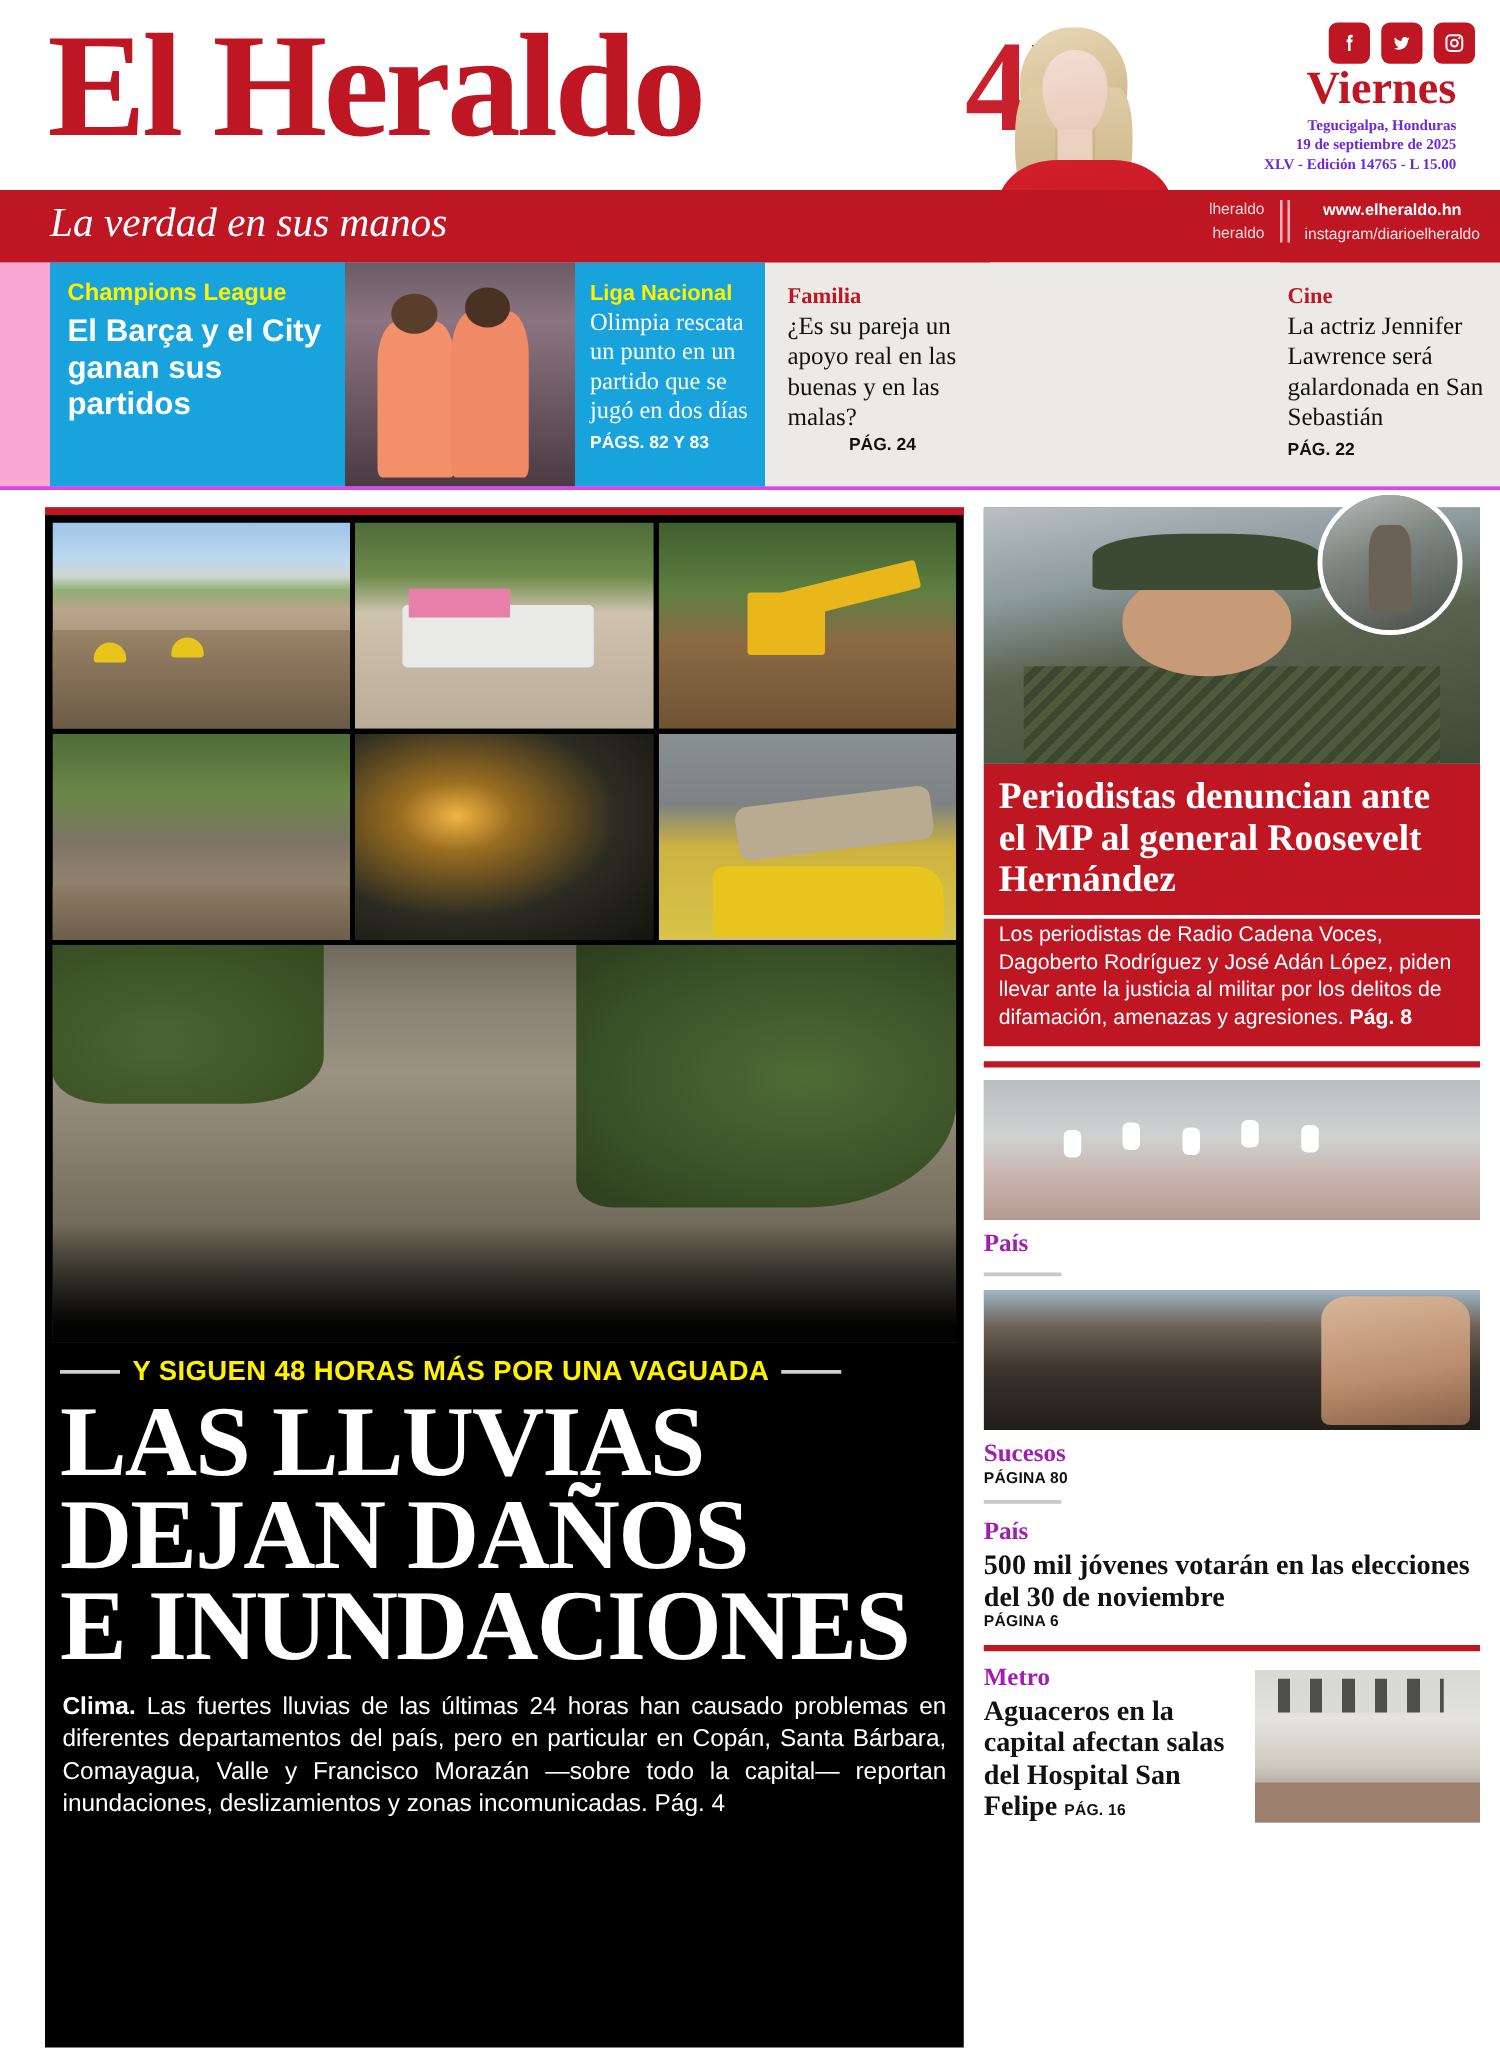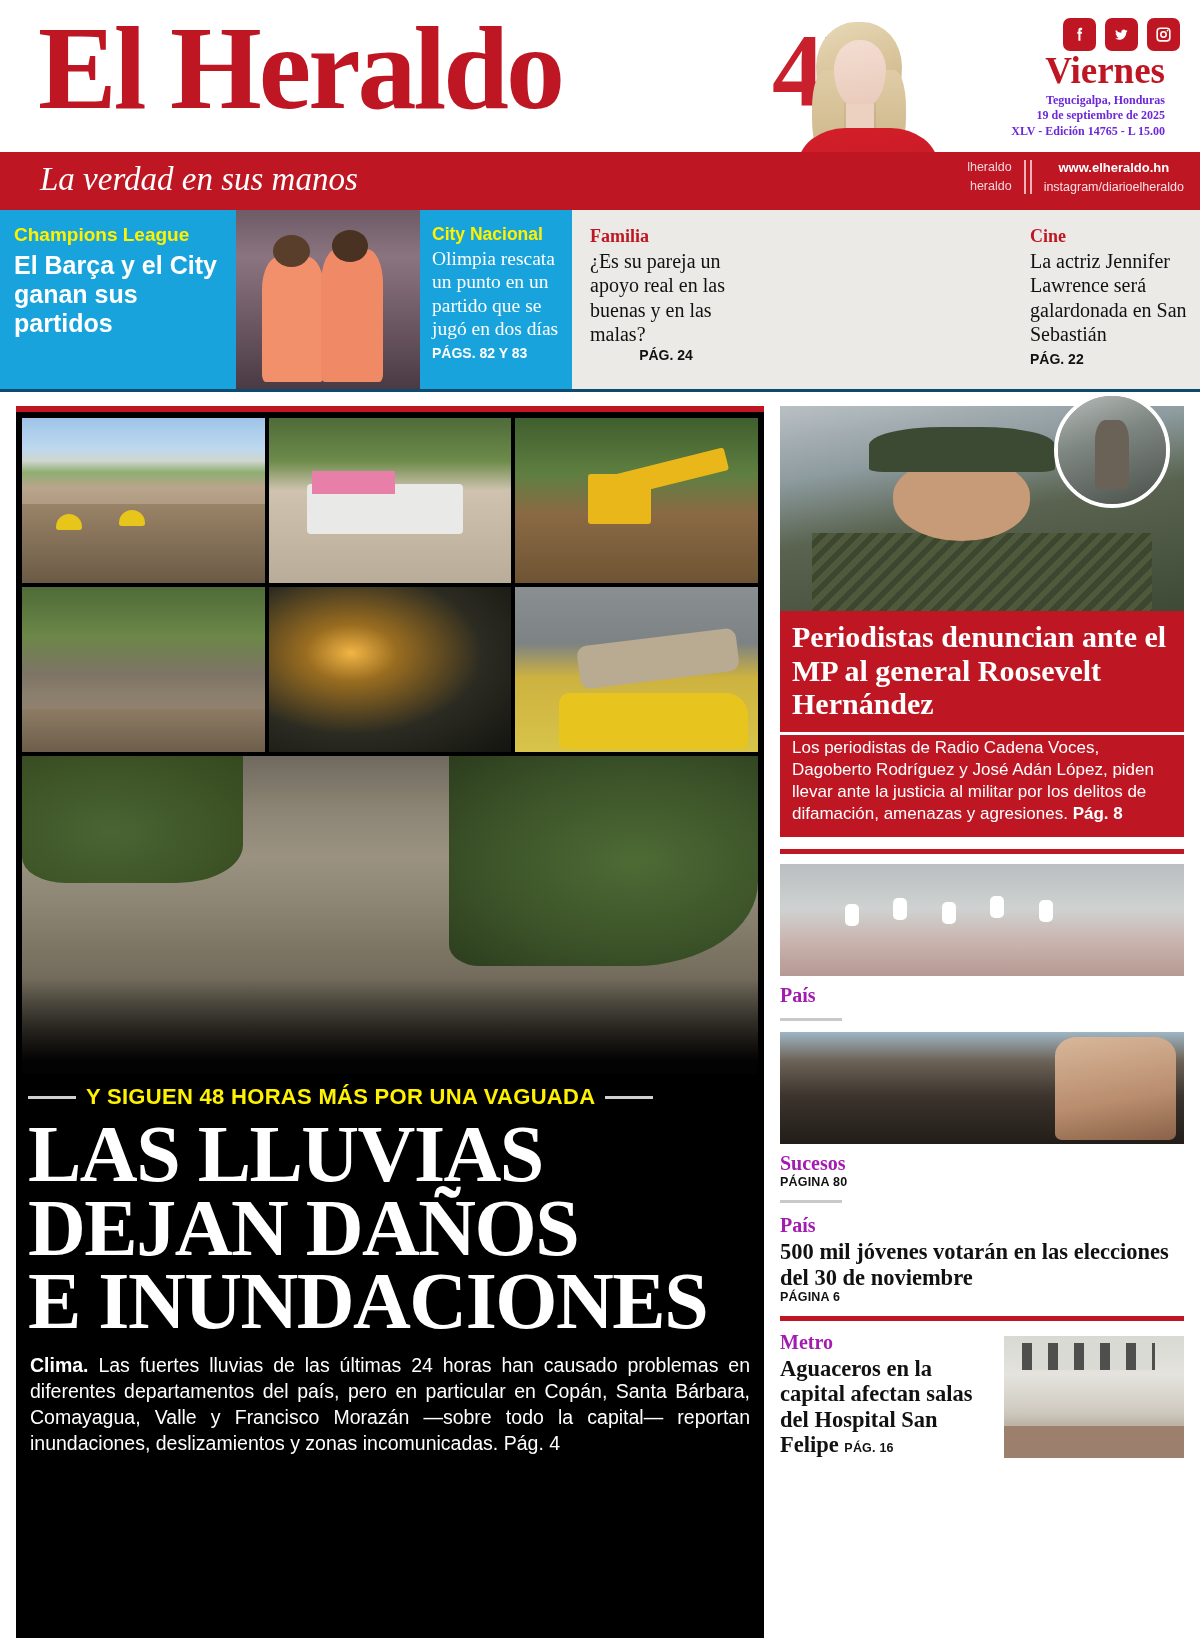--- a/index.html
+++ b/index.html
@@ -169,22 +169,23 @@
   .handles-div { width:2px; height:34px; background:#ffb3b8; }
   .handles-div2 { width:2px; height:34px; background:#ffb3b8; margin-left:-8px;}
   .handles-right { text-align:center; line-height:1.5; }
   .handles-url { font-size:13px; color:#ffffff; font-weight:700; }
   .handles-ig { font-size:12.5px; color:#fbe2e4; }
 
   
   .teasers {
     display: flex;
     height: 182px;
-    background: #d946ef;
-    border-bottom: 3px solid #0c4a6e;
+    background: #f9a8d4;
+    border-bottom: 3px solid #d946ef;
+    padding-left: 40px;
   }
   .tz-champ {
     width: 236px;
     background: #19A3DC;
     padding: 14px 14px 10px 14px;
     color: #fff;
   }
   .tz-champ .kicker {
     color: #FFF200;
     font-size: 19px;
@@ -236,21 +237,21 @@
   .tz-cine .body { font-family:"Liberation Serif",serif; font-size:20px; line-height:1.22; color:#111; }
   .tz-cine .pag { font-size:14px; font-weight:700; margin-top:4px; color:#111; }
 
   
   .content {
     display: flex;
     padding: 14px 16px 8px 16px;
     gap: 16px;
     height: 1254px;
   }
-  .col-main { width: 748px; position: relative; }
+  .col-main { width: 748px; position: relative; margin-left: 20px; }
   .col-side { width: 404px; position: relative; }
 
   
   .main-block {
     background: #000;
     border-top: 6px solid #BE1622;
     padding: 6px;
     height: 100%;
     position: relative;
   }
@@ -547,21 +548,21 @@
 
     <div class="tz-photo">
       <div class="img-soccer"></div>
       <div class="sc-p1"></div>
         <div class="sc-p2"></div>
       <div class="sc-h1"></div>
         <div class="sc-h2"></div>
     </div>
 
     <div class="tz-liga">
-      <div class="kicker">City Nacional</div>
+      <div class="kicker">Liga Nacional</div>
       <div class="body">Olimpia rescata un punto en un partido que se jugó en dos días</div>
       <div class="pag">PÁGS. 82 Y 83</div>
     </div>
 
     <div class="tz-fam">
       <div class="kicker">Familia</div>
       <div class="body">¿Es su pareja un apoyo real en las buenas y en las malas?</div>
       <div class="pag">PÁG. 24</div>
     </div>
 

